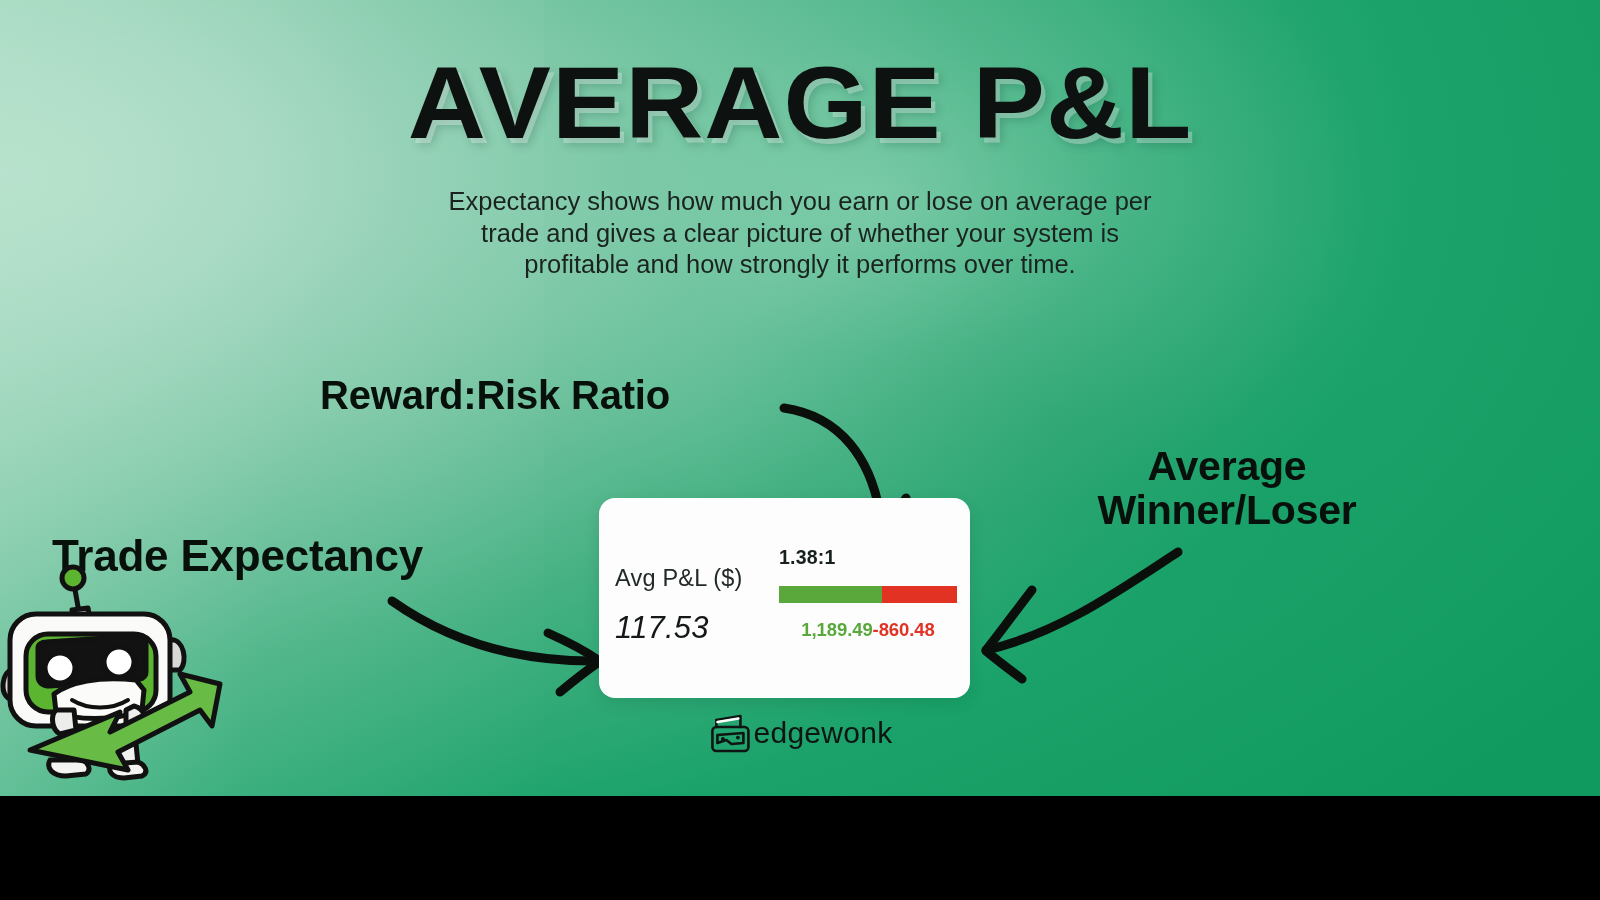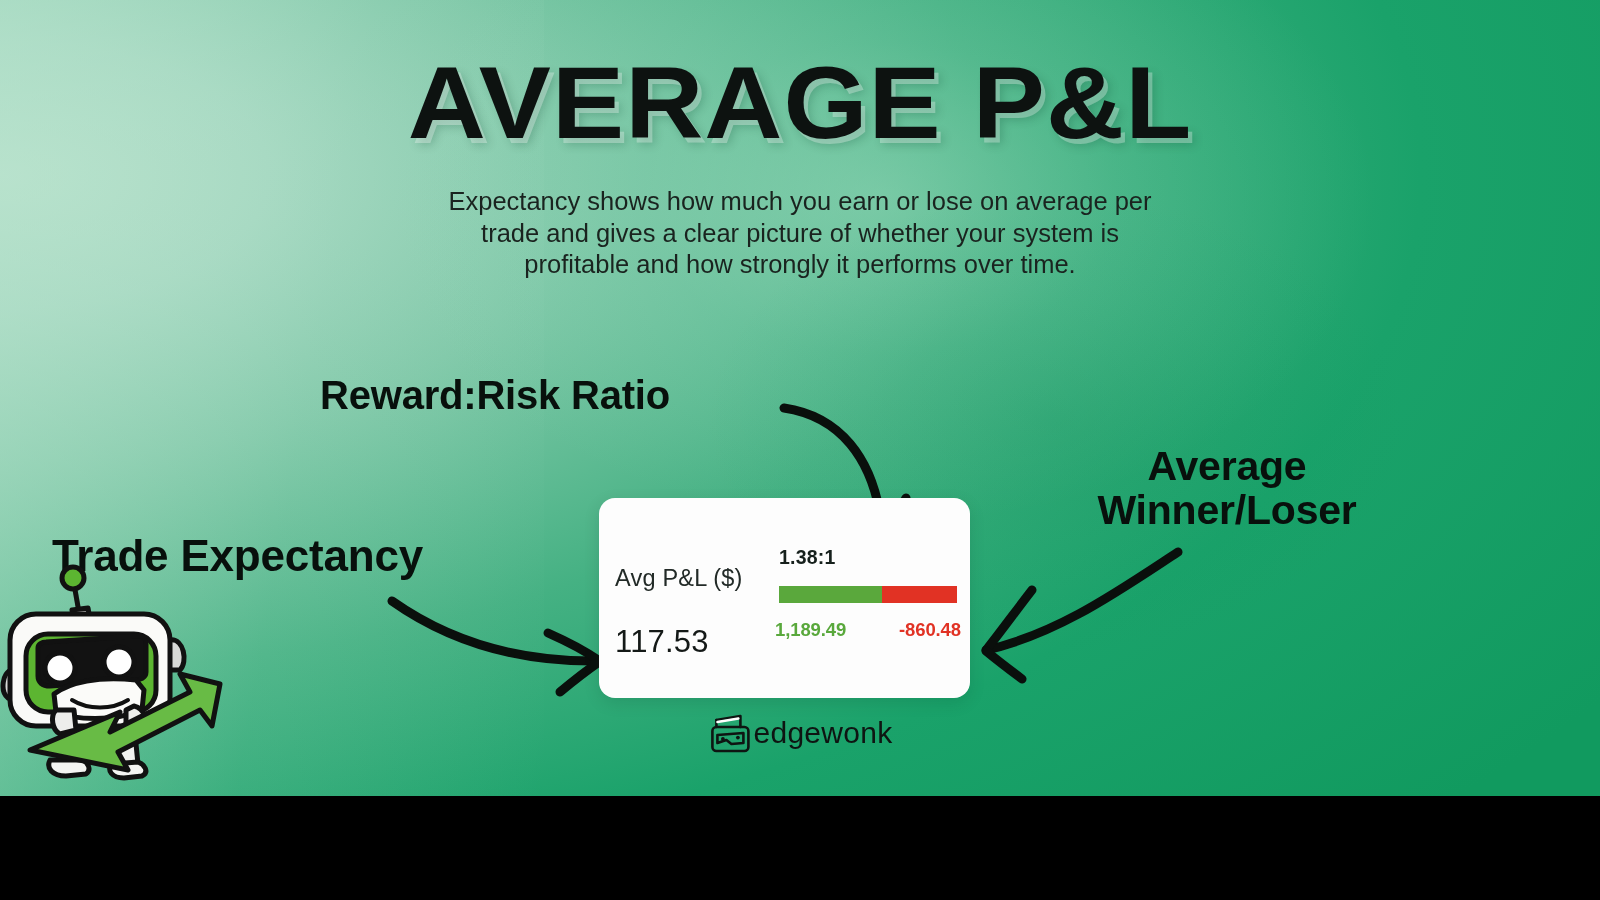--- a/index.html
+++ b/index.html
@@ -133,26 +133,27 @@
     top: 565px;
     font-size: 23.5px;
     color: #222a27;
     font-weight: 400;
     letter-spacing: 0.2px;
     white-space: nowrap;
   }
   .card-value {
     position: absolute;
     left: 615px;
-    top: 624px;
+    top: 610px;
     font-size: 31px;
     color: #141917;
     font-weight: 400;
     letter-spacing: 0.2px;
     white-space: nowrap;
+    font-style: italic;
   }
   .ratio {
     position: absolute;
     left: 779px;
     top: 546px;
     width: 178px;
     text-align: left;
     font-size: 19.5px;
     font-weight: 700;
     color: #16201c;
@@ -169,21 +170,21 @@
   }
   .bar-win { background: #5aa83c; height: 100%; }
   .bar-loss { background: #e13224; height: 100%; }
   .bar-gap { width: 3px; background: #fdfdfd; height: 100%; }
   .bar-values {
     position: absolute;
     left: 775px;
     top: 619px;
     width: 186px;
     display: flex;
-    justify-content: space-between;
+    justify-content: center;
     font-size: 18.5px;
     font-weight: 700;
     letter-spacing: -0.1px;
   }
   .v-win { color: #59a83c; }
   .v-loss { color: #e13224; }
 
   
   .mascot {
     position: absolute;

